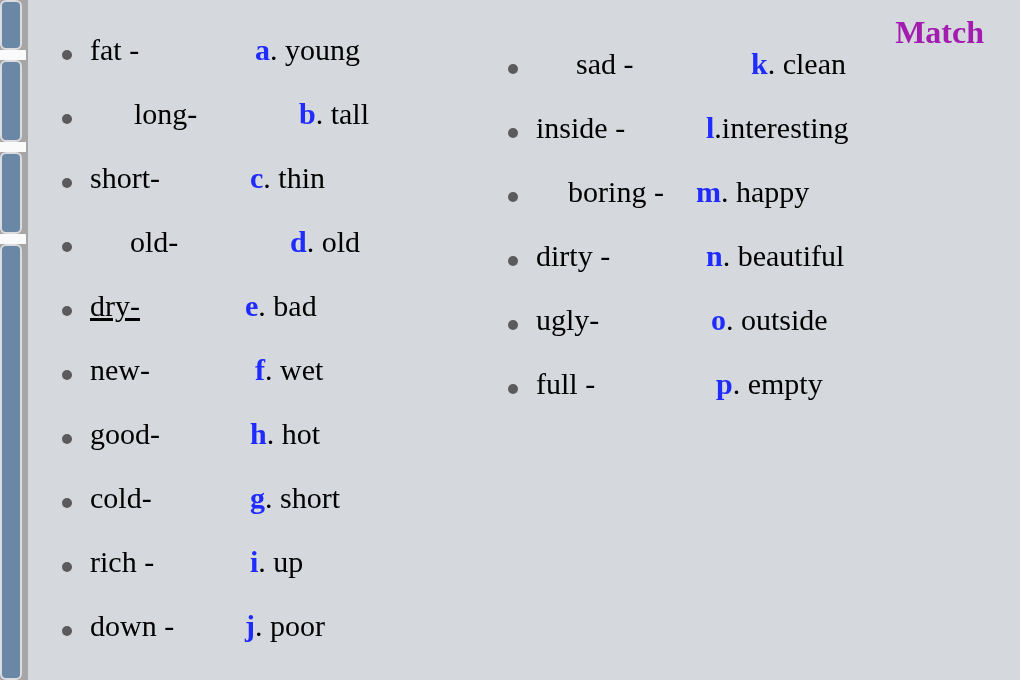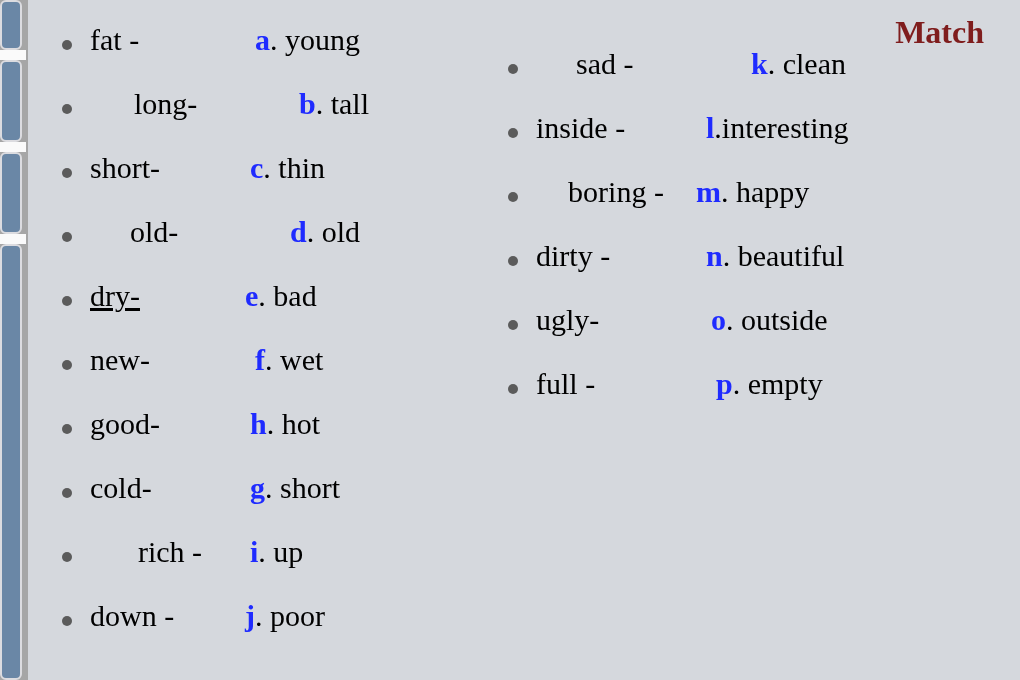--- a/index.html
+++ b/index.html
@@ -47,27 +47,27 @@
     top: 0;
     width: 992px;
     height: 680px;
     background: #d5d8dd;
     box-sizing: border-box;
   }
   .title {
     position: absolute;
     top: 14px;
     right: 36px;
-    color: #7f1d1d;
+    color: #a21caf;
     font-weight: bold;
     font-size: 32px;
   }
   .col {
     position: absolute;
-    top: 20px;
+    top: 30px;
   }
   .col.left-words  { left: 34px;  width: 440px; }
   .col.right-words { left: 480px; width: 500px; top: 44px; }
 
   .row {
     display: flex;
     align-items: baseline;
     line-height: 1.0;
     margin-bottom: 29px;
     white-space: pre;
@@ -107,21 +107,21 @@
 
   <div class="col left-words" id="left-col">
       <div class="row"><span class="bullet"></span><span class="word-cell" style="width: 165px;">fat - </span><span class="letter">a</span><span>. young</span></div>
       <div class="row"><span class="bullet"></span><span class="word-cell" style="width: 165px; margin-left: 44px;">long-</span><span class="letter">b</span><span>. tall</span></div>
       <div class="row"><span class="bullet"></span><span class="word-cell" style="width: 160px;">short-</span><span class="letter">c</span><span>. thin</span></div>
       <div class="row"><span class="bullet"></span><span class="word-cell" style="width: 160px; margin-left: 40px;">old-</span><span class="letter">d</span><span>. old</span></div>
       <div class="row"><span class="bullet"></span><span class="word-cell" style="width: 155px; text-decoration: underline;">dry-</span><span class="letter">e</span><span>. bad</span></div>
       <div class="row"><span class="bullet"></span><span class="word-cell" style="width: 165px;">new-</span><span class="letter">f</span><span>. wet</span></div>
       <div class="row"><span class="bullet"></span><span class="word-cell" style="width: 160px;">good-</span><span class="letter">h</span><span>. hot</span></div>
       <div class="row"><span class="bullet"></span><span class="word-cell" style="width: 160px;">cold-</span><span class="letter">g</span><span>. short</span></div>
-      <div class="row"><span class="bullet"></span><span class="word-cell" style="width: 160px; text-align: center;">rich -</span><span class="letter">i</span><span>. up</span></div>
+      <div class="row"><span class="bullet"></span><span class="word-cell" style="width: 160px;">rich -</span><span class="letter">i</span><span>. up</span></div>
       <div class="row"><span class="bullet"></span><span class="word-cell" style="width: 155px;">down - </span><span class="letter">j</span><span>. poor</span></div>
     </div>
   <div class="col right-words" id="right-col">
       <div class="row"><span class="bullet"></span><span class="word-cell" style="width: 175px; margin-left: 40px;">sad -</span><span class="letter">k</span><span>. clean</span></div>
       <div class="row"><span class="bullet"></span><span class="word-cell" style="width: 170px;">inside -</span><span class="letter">l</span><span>.interesting</span></div>
       <div class="row"><span class="bullet"></span><span class="word-cell" style="width: 160px; text-align: center;">boring -</span><span class="letter">m</span><span>. happy</span></div>
       <div class="row"><span class="bullet"></span><span class="word-cell" style="width: 170px;">dirty -</span><span class="letter">n</span><span>. beautiful</span></div>
       <div class="row"><span class="bullet"></span><span class="word-cell" style="width: 175px;">ugly-</span><span class="letter">o</span><span>. outside</span></div>
       <div class="row"><span class="bullet"></span><span class="word-cell" style="width: 180px;">full -</span><span class="letter">p</span><span>. empty</span></div>
     </div>

